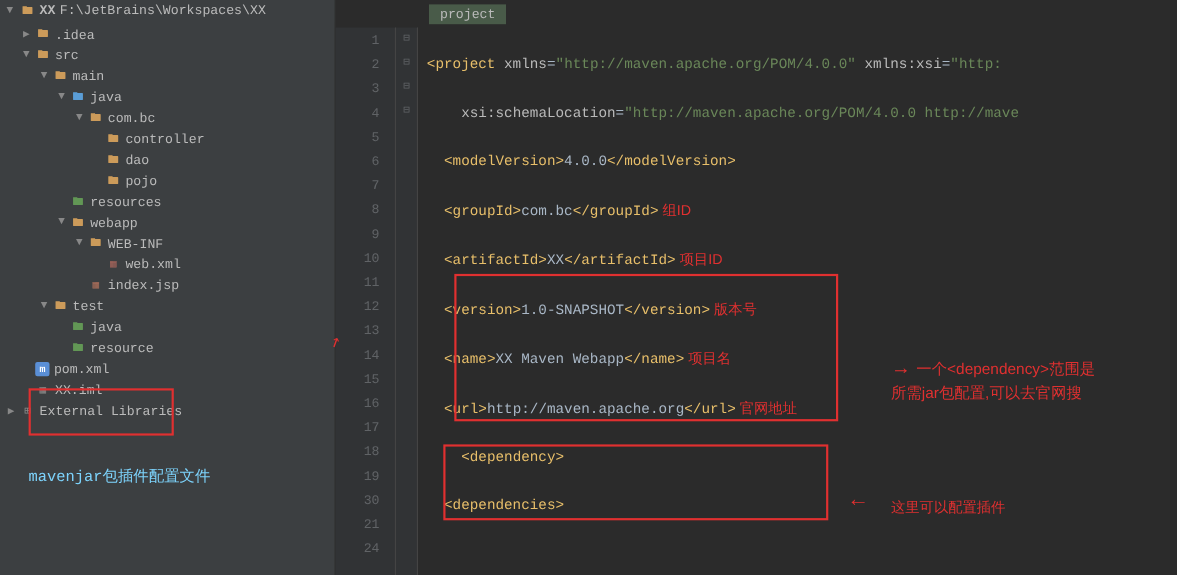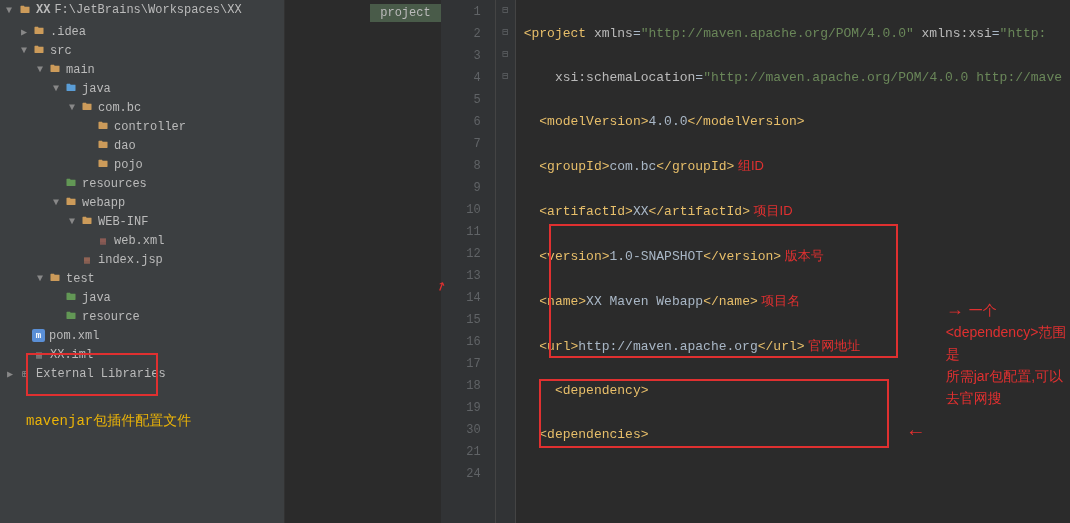--- a/index.html
+++ b/index.html
@@ -66,30 +66,30 @@
 .highlight-box1 {
   position: absolute;
   border: 2px solid #e03030;
   left: 26px;
   top: 353px;
   width: 132px;
   height: 43px;
 }
 .annotation1 {
   position: absolute;
-  color: #eab308;
+  color: #7dd3fc;
   font-size: 14px;
   left: 26px;
-  top: 412px;
+  top: 424px;
 }
 .editor {
   flex: 1;
   background: #2b2b2b;
   display: flex;
-  flex-direction: row;
+  flex-direction: column;
   position: relative;
 }
 .crumb-tag {
   background: #495b49;
   padding: 2px 10px;
   color: #bbb;
   font-size: 12px;
   margin: 4px 0 3px 85px;
   display: inline-block;
   align-self: flex-start;
@@ -335,17 +335,18 @@
 
 
 
 
 
 
       <div class="highlight-box2"></div>
       <div class="highlight-box3"></div>
       <div class="annotation2"><span style="font-size:18px;">→ </span><span style="white-space:pre-line;">一个&lt;dependency&gt;范围是
 所需jar包配置,可以去官网搜</span></div>
+      <div class="annotation3"><span>这里可以配置插件</span></div>
       <div class="red-arrow" style="left:394px;top:420px;">←</div>
       <div class="red-arrow" style="left:-80px;top:275px;transform:rotate(-25deg);font-size:16px;">↗</div>
     </div>
   </div>
 </div>
 
 </body></html>

